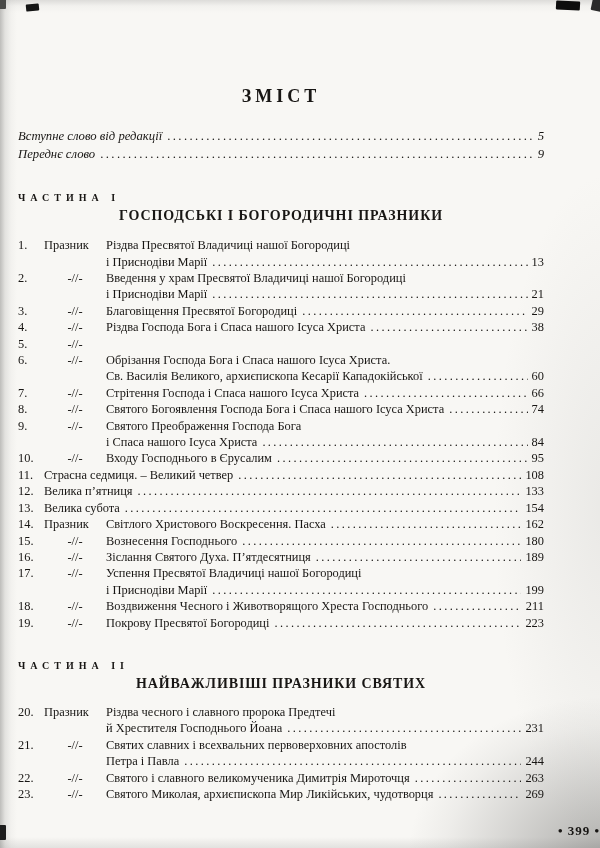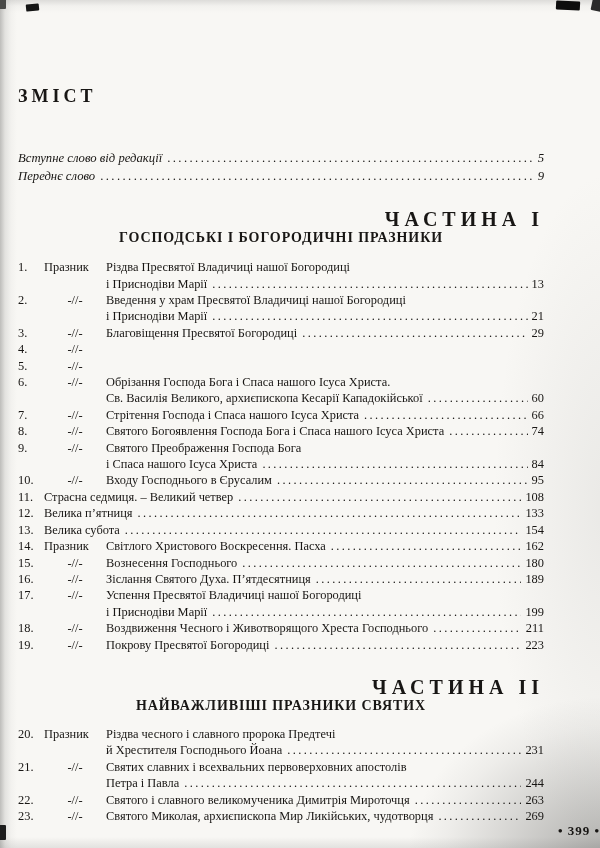--- a/index.html
+++ b/index.html
@@ -21,30 +21,30 @@
   .artifact { position: absolute; border-radius: 1px; }
   .a1 { left: 26px; top: 4px;  width: 13px; height: 7px;  background: #151515; transform: rotate(-6deg); }
   .a2 { left: 556px; top: 1px; width: 24px; height: 9px;  background: #0d0d0d; transform: rotate(3deg); }
   .a3 { right: -3px; top: -4px; width: 11px; height: 15px; background: #2a2a2a; transform: rotate(12deg); }
   .a4 { left: -2px; bottom: 8px; width: 8px; height: 15px; background: #1c1c1c; }
   .a5 { left: -3px; top: -4px;  width: 9px; height: 13px; background: #4a4a48; }
 
   .sheet { position: absolute; inset: 0; padding: 86px 56px 0 18px; }
 
   .title {
-    font-weight: bold; font-size: 18px;
+    text-align: center; font-weight: bold; font-size: 18px;
     letter-spacing: 4px; line-height: 20px;
   }
 
-  .intro { margin-top: 44px; font-style: italic; font-size: 12.7px; }
+  .intro { margin-top: 22px; font-style: italic; font-size: 12.7px; }
   .iline { display: flex; align-items: baseline; line-height: 17.6px; }
 
   .part-heading {
-    margin-top: 26px; text-align: right; font-weight: bold;
-    font-size: 20px; letter-spacing: 5px; line-height: 17px;
+    margin-top: 26px; text-align: left; font-weight: bold;
+    font-size: 10px; letter-spacing: 5px; line-height: 17px;
   }
   .part-subheading {
     margin-top: 2px; text-align: center; font-weight: bold;
     font-size: 14px; letter-spacing: 0.9px; line-height: 16px;
   }
   .part2 .part-heading { }
 
   .entries { margin-top: 13px; font-size: 12.4px; }
   .part2 .entries { margin-top: 12px; }
 
@@ -132,20 +132,27 @@
               <span class="line">
                 <span class="t">Благовіщення Пресвятої Богородиці</span>
                 <span class="leader"></span>
                 <span class="pg">29</span>
               </span>
             </span>
           </div>
           <div class="entry">
             <span class="num">4.</span>
             <span class="marker sym">-//-</span>
+            <span class="titlecol">
+              <span class="line">
+                <span class="t">Різдва Господа Бога і Спаса нашого Ісуса Христа</span>
+                <span class="leader"></span>
+                <span class="pg">38</span>
+              </span>
+            </span>
           </div>
           <div class="entry">
             <span class="num">5.</span>
             <span class="marker sym">-//-</span>
           </div>
           <div class="entry">
             <span class="num">6.</span>
             <span class="marker sym">-//-</span>
             <span class="titlecol">
               <span class="line">Обрізання Господа Бога і Спаса нашого Ісуса Христа.</span>

